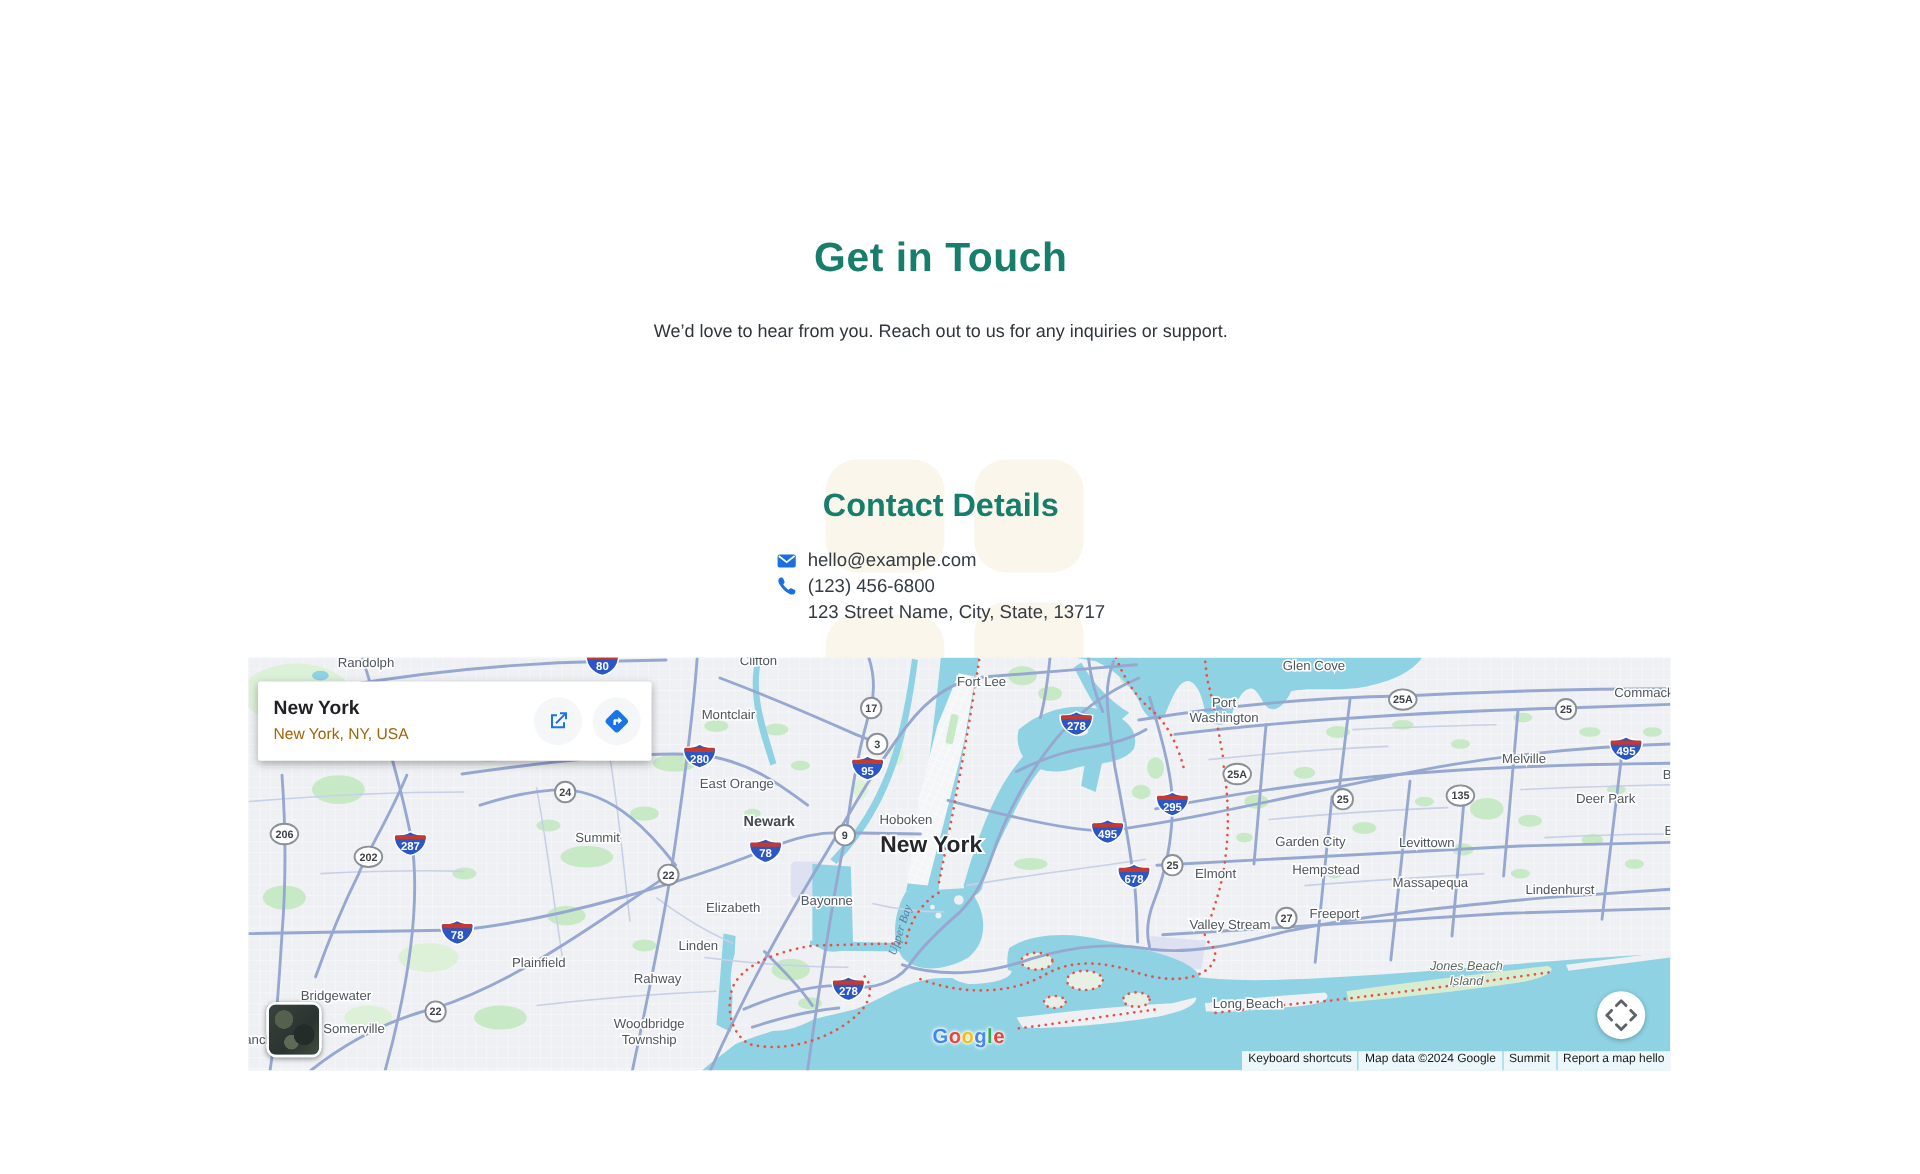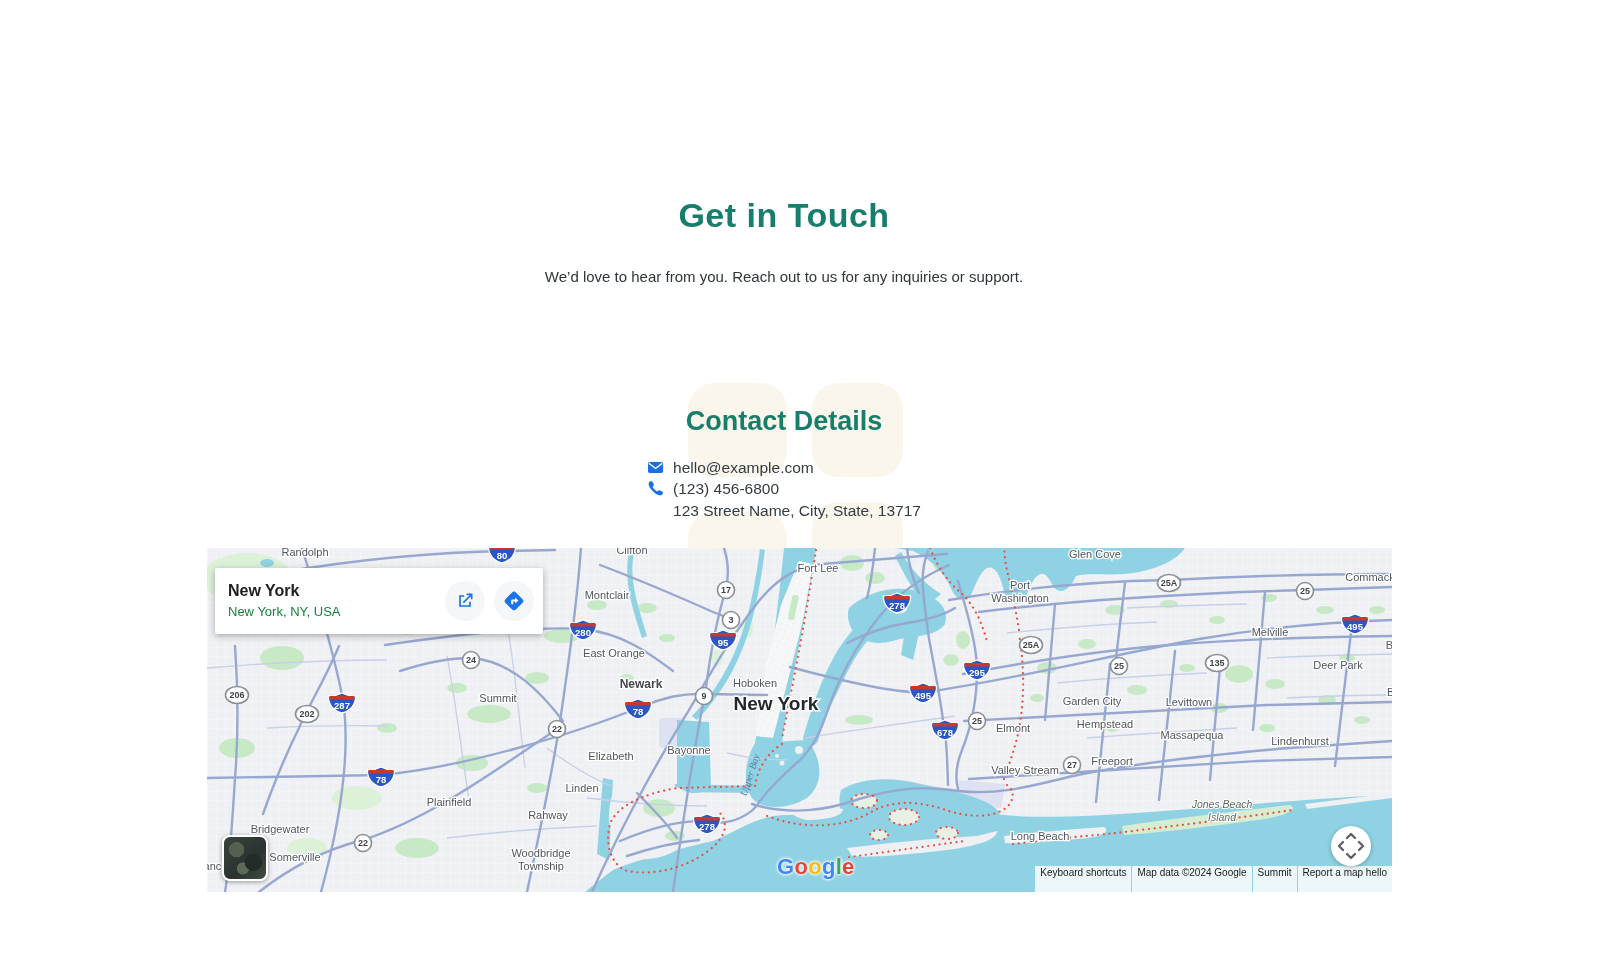--- a/index.html
+++ b/index.html
@@ -14,34 +14,34 @@
       list-style:none;margin:0;padding:0;z-index:1;}
   #contact-list li{display:flex;align-items:flex-start;gap:9px;height:21.3px;font-size:15.5px;color:#343b42;}
   #contact-list svg{width:17px;height:17px;flex:0 0 17px;}
   
   #map{position:absolute;left:207px;top:548px;width:1185px;height:344px;overflow:hidden;z-index:2;background:var(--land);cursor:grab;}
   #map svg.geo{position:absolute;left:0;top:0;}
   .map-card{position:absolute;left:8px;top:20px;width:328px;height:66px;background:#fff;border-radius:2px;
       box-shadow:0 2px 7px rgba(0,0,0,.3);z-index:5;display:flex;align-items:center;}
   .card-txt{padding-left:13px;flex:1;min-width:0;}
   .card-title{font-size:16px;font-weight:700;color:#202124;line-height:20px;}
-  .card-sub{font-size:13px;color:#15803d;line-height:18px;margin-top:2px;}
+  .card-sub{font-size:13px;color:#a16207;line-height:18px;margin-top:2px;}
   .card-btn{width:40px;height:40px;border-radius:50%;background:#f4f6f8;border:none;margin-right:9px;
       display:flex;align-items:center;justify-content:center;cursor:pointer;flex:0 0 40px;padding:0;}
   .sat-thumb{position:absolute;left:15px;top:287px;width:46px;height:46px;border-radius:8px;border:2px solid #fff;
       box-shadow:0 1px 4px rgba(0,0,0,.4);z-index:5;cursor:pointer;box-sizing:border-box;
       background:
         radial-gradient(circle at 30% 30%, #55604f 0 18%, transparent 19%),
         radial-gradient(circle at 70% 60%, #242c2a 0 22%, transparent 23%),
         radial-gradient(circle at 45% 75%, #5d6a58 0 15%, transparent 16%),
         linear-gradient(135deg,#39433c,#2a3330 60%,#424d41);}
-  .glogo{position:absolute;left:570px;top:306px;z-index:4;font-size:22px;font-weight:700;letter-spacing:.3px;
+  .glogo{position:absolute;left:570px;top:306px;z-index:4;font-size:17px;font-weight:700;letter-spacing:.3px;
       text-shadow:0 0 2px #fff,0 0 3px #fff,0 0 4px #fff;cursor:pointer;}
   .attrib{position:absolute;right:0;bottom:0;display:flex;gap:1px;z-index:5;}
-  .attrib span{background:rgba(255,255,255,.82);font-size:10px;line-height:14px;height:26px;
+  .attrib span{background:rgba(255,255,255,.82);font-size:10px;line-height:14px;height:16px;
       padding:0 5px;color:#1a1a1a;white-space:nowrap;}
   .pan-ctl{position:absolute;left:1124px;top:278px;width:40px;height:40px;border-radius:50%;background:#fff;
       box-shadow:0 1px 4px rgba(0,0,0,.28);z-index:5;cursor:pointer;border:none;padding:0;}
   
   text.town{font:11px "Liberation Sans",sans-serif;fill:#4f565e;paint-order:stroke;stroke:#fff;stroke-width:2.6px;text-anchor:middle;}
   text.city{font:700 12px "Liberation Sans",sans-serif;fill:#43494f;paint-order:stroke;stroke:#fff;stroke-width:2.8px;text-anchor:middle;}
   text.metro{font:700 19px "Liberation Sans",sans-serif;fill:#24272b;paint-order:stroke;stroke:#fff;stroke-width:3.2px;text-anchor:middle;}
   text.water{font:italic 10px "Liberation Serif",serif;fill:#537fa3;text-anchor:middle;}
   text.place{font:italic 10.5px "Liberation Sans",sans-serif;fill:#5e6a5e;paint-order:stroke;stroke:#fff;stroke-width:2px;text-anchor:middle;}
   text.ishield{font:700 9.5px "Liberation Sans",sans-serif;fill:#fff;text-anchor:middle;}

